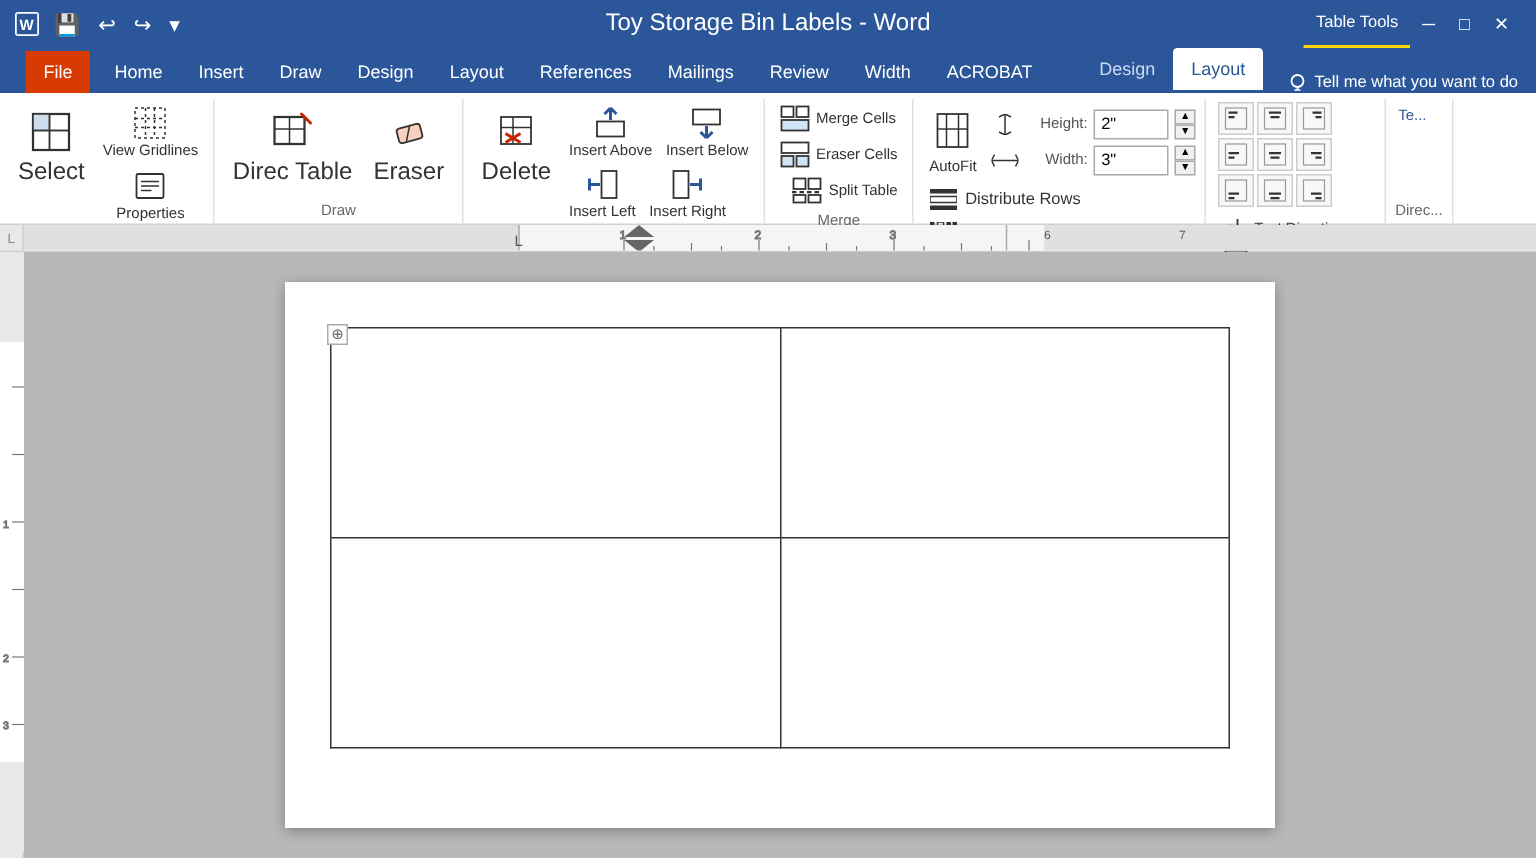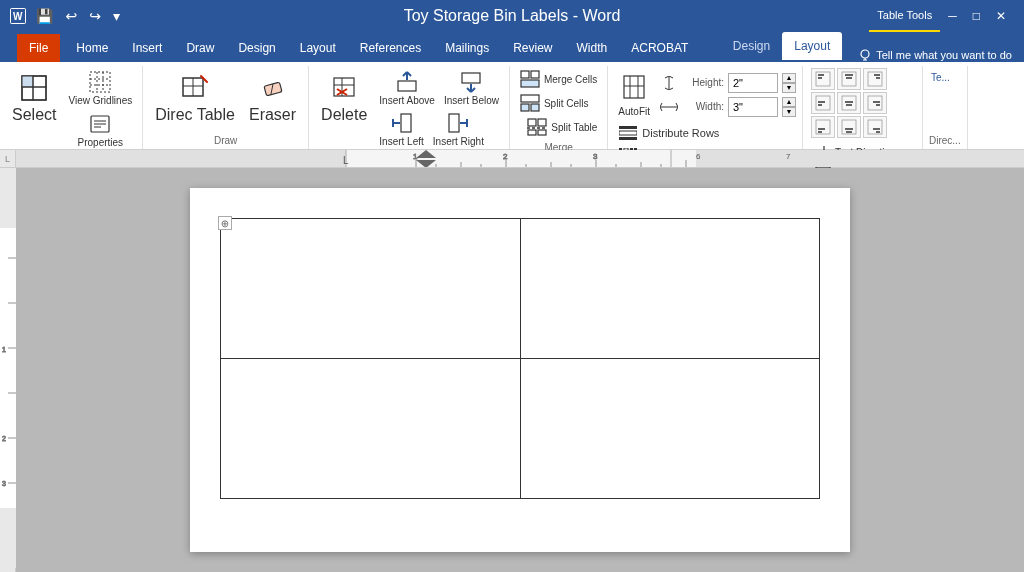--- a/index.html
+++ b/index.html
@@ -518,21 +518,21 @@
           <span>Merge Cells</span>
         </div>
         <div class="ribbon-btn-small" style="flex-direction:row; min-width:80px; justify-content:flex-start; gap:4px;">
           <div class="btn-icon" style="width:20px;height:18px;">
             <svg width="20" height="18" viewBox="0 0 20 18">
                 <rect x="1" y="1" width="18" height="7" fill="none" stroke="#333" stroke-width="1.2"></rect>
                 <rect x="1" y="10" width="8" height="7" fill="#d0e4f8" stroke="#333" stroke-width="1.2"></rect>
                 <rect x="11" y="10" width="8" height="7" fill="#d0e4f8" stroke="#333" stroke-width="1.2"></rect>
               </svg>
           </div>
-          <span>Split Cells</span>
+          <span>Eraser Cells</span>
         </div>
         <div class="ribbon-btn-small" style="flex-direction:row; min-width:80px; justify-content:flex-end; gap:4px;">
           <div class="btn-icon" style="width:20px;height:18px;">
             <svg width="20" height="18" viewBox="0 0 20 18">
                 <rect x="1" y="1" width="8" height="7" fill="none" stroke="#333" stroke-width="1.2"></rect>
                 <rect x="11" y="1" width="8" height="7" fill="none" stroke="#333" stroke-width="1.2"></rect>
                 <line x1="0" y1="10" x2="20" y2="10" stroke="#333" stroke-width="1.5" stroke-dasharray="3,2"></line>
                 <rect x="1" y="12" width="8" height="5" fill="none" stroke="#333" stroke-width="1.2"></rect>
                 <rect x="11" y="12" width="8" height="5" fill="none" stroke="#333" stroke-width="1.2"></rect>
               </svg>

